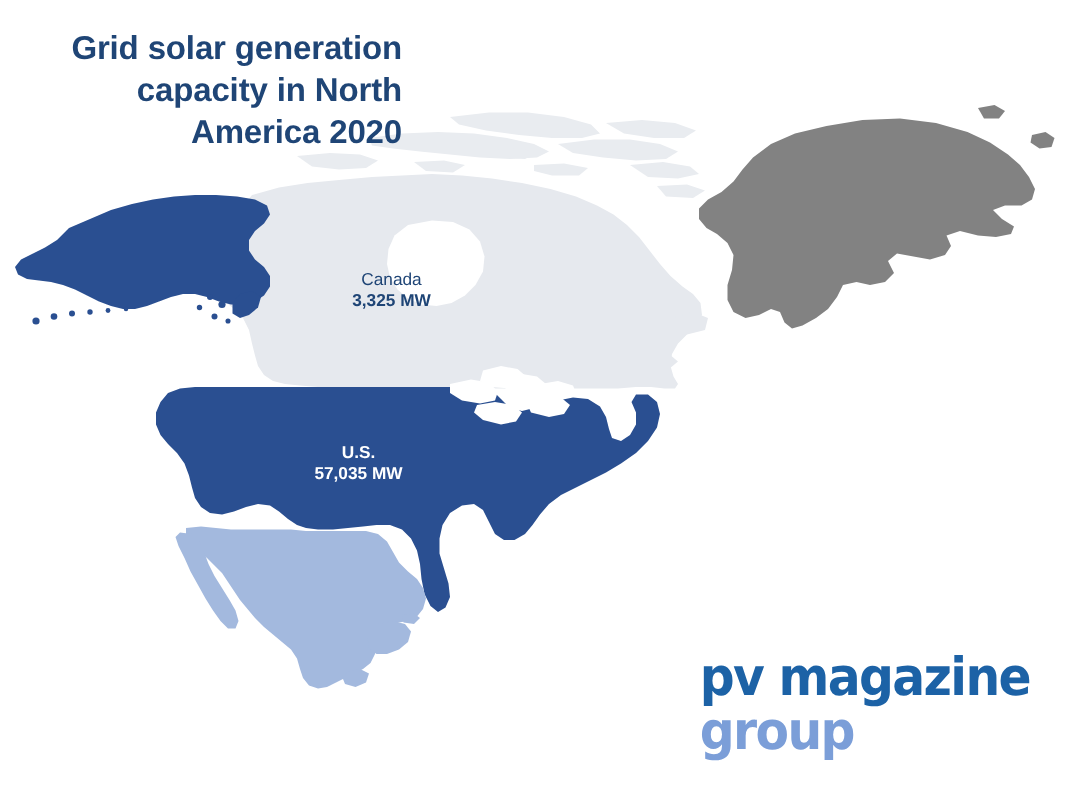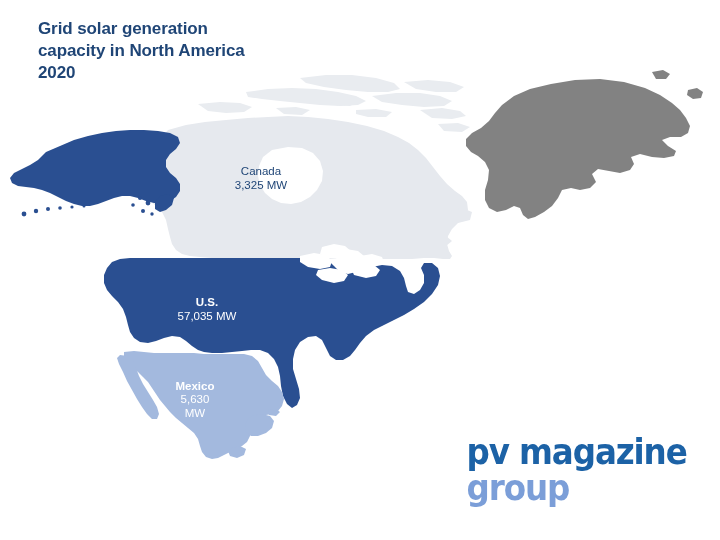--- a/index.html
+++ b/index.html
@@ -25,59 +25,60 @@
 
   
   #title-block {
     position: absolute;
     left: 38px;
     top: 18px;
     width: 230px;
     z-index: 30;
   }
   #title-text {
-    font-size: 17px;
+    font-size: 22px;
     font-weight: bold;
     line-height: 1.28;
     color: #1f4576;
     letter-spacing: -0.1px;
     white-space: pre-line;
+    text-align: right;
   }
 
   
   #map-wrap {
     position: absolute;
     left: 0; top: 0;
     width: 720px; height: 540px;
     z-index: 10;
   }
   #map-svg { display: block; width: 720px; height: 540px; }
 
   
   .country-label {
     position: absolute;
     text-align: center;
     z-index: 25;
     line-height: 1.22;
     pointer-events: auto;
   }
   .country-label .lbl-name { font-weight: bold; display: block; }
-  .country-label .lbl-value { font-weight: normal; display: block; }
+  .country-label .lbl-value { font-weight: bold; display: block; }
 
   #label-canada {
     left: 181px;
-    top: 164px;
+    top: 180px;
     width: 160px;
     color: #1f4576;
     font-size: 11.5px;
   }
   #label-canada .lbl-name { font-weight: normal; }
 
   #label-us {
-    left: 137px;
+    left: 169px;
     top: 295px;
     width: 140px;
     color: #ffffff;
     font-size: 11.5px;
     text-align: center;
   }
 
   #label-mexico {
     left: 156px;
     top: 380px;
@@ -261,24 +262,19 @@
   <div class="country-label" id="label-canada">
     <span class="lbl-name">Canada</span>
     <span class="lbl-value">3,325 MW</span>
   </div>
 
   <div class="country-label" id="label-us">
     <span class="lbl-name">U.S.</span>
     <span class="lbl-value">57,035 MW</span>
   </div>
 
-  <div class="country-label" id="label-mexico">
-    <span class="lbl-name">Mexico</span>
-    <span class="lbl-value">5,630</span>
-    <span class="lbl-value">MW</span>
-  </div>
 
   <div id="logo">
     <span id="logo-main">pv magazine</span>
     <span id="logo-sub">group</span>
   </div>
 
 </div>
 
 </body></html>

